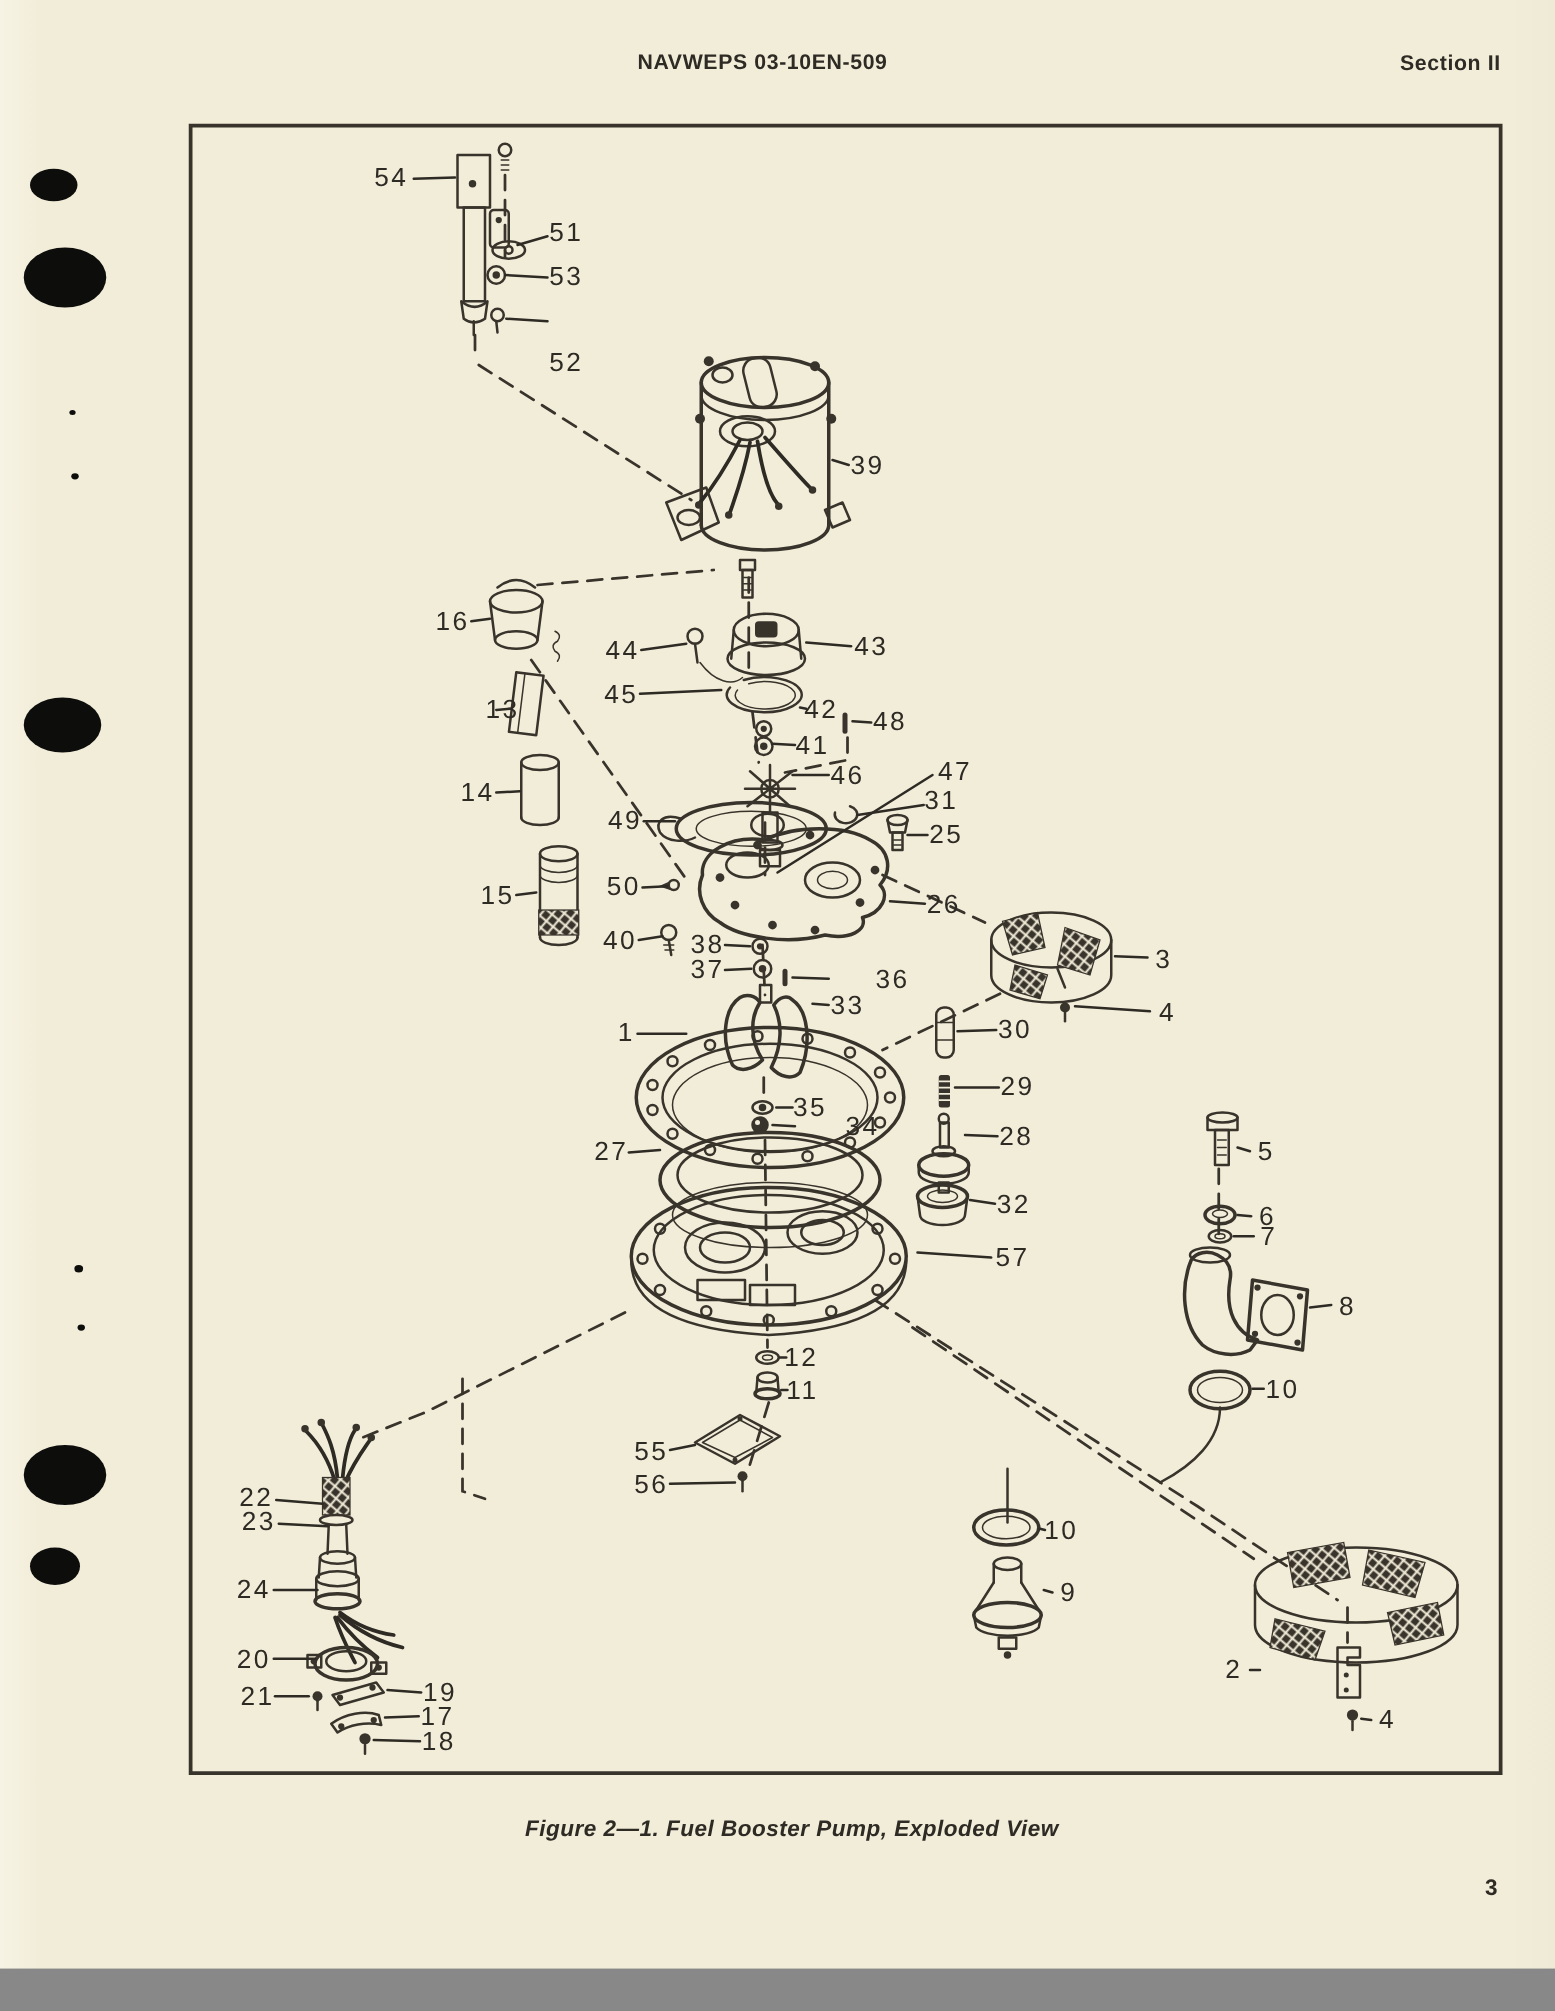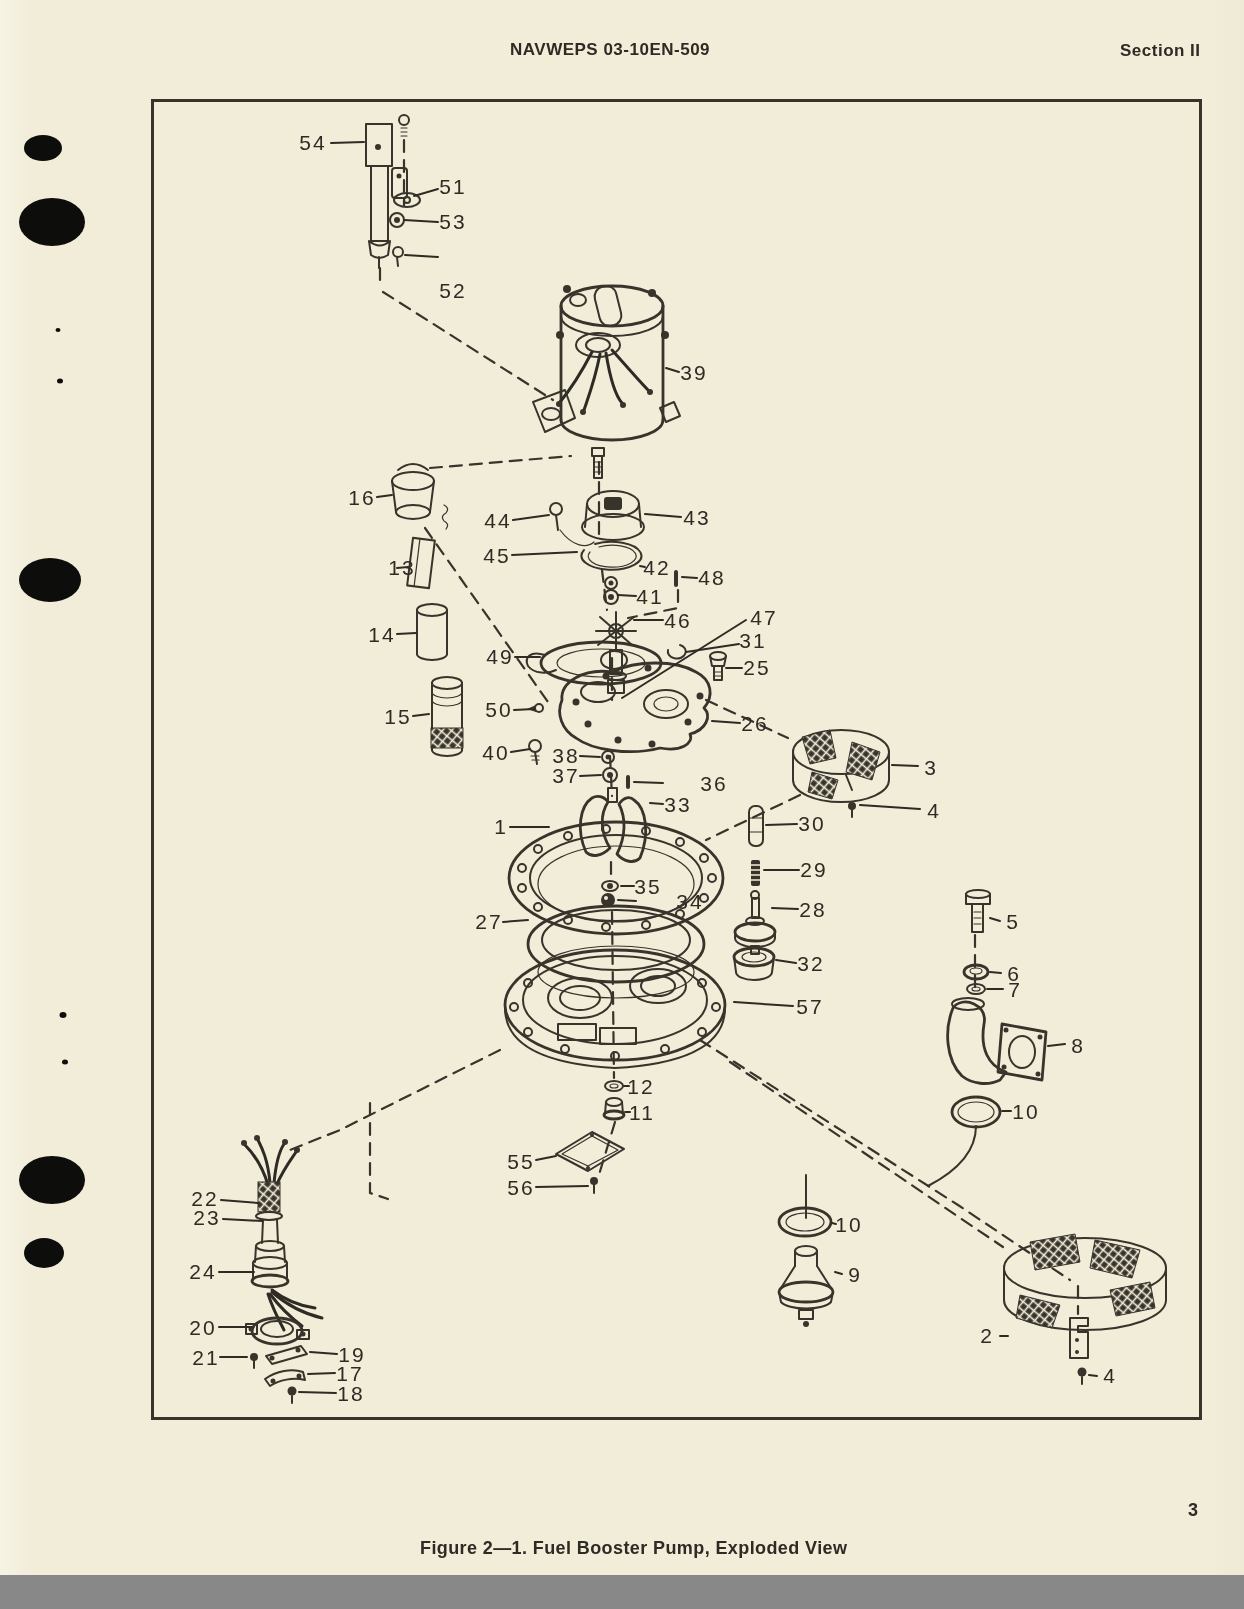--- a/index.html
+++ b/index.html
@@ -6,22 +6,22 @@
   .page {
     position:relative; width:1244px; height:1575px; overflow:hidden;
     background:linear-gradient(90deg,#f7f3e4 0%,#f2edd9 2.5%,#f2edd9 97%,#efead6 100%);
     font-family:"Liberation Sans", sans-serif; color:#2e2a24;
   }
   .hdr { position:absolute; font-weight:700; white-space:nowrap; }
   #hdr-center { left:510px; top:40px; font-size:17px; letter-spacing:.5px; }
   #hdr-right  { left:1120px; top:41px; font-size:17px; letter-spacing:.5px; }
   #fig-frame { position:absolute; left:151px; top:99px; width:1051px; height:1321px;
     border:3px solid #38332b; box-sizing:border-box; }
-  #caption { position:absolute; left:420px; top:1538px; font-size:18px; font-weight:700;
-    letter-spacing:.4px; white-space:nowrap; }
+  #caption { position:absolute; left:420px; top:1453px; font-size:18px; font-weight:700;
+    font-style:italic; letter-spacing:.4px; white-space:nowrap; }
   #page-num { position:absolute; left:1188px; top:1500px; font-size:18px; font-weight:700; }
   #diagram { position:absolute; left:0; top:0; }
   #labels { position:absolute; inset:0; pointer-events:none; }
   .callout { position:absolute; transform:translate(-50%,-50%); font-weight:400;
     font-size:21px; letter-spacing:2px; color:#2e2a24; white-space:nowrap; }
   .binder-dot { position:absolute; background:#0d0d0c; border-radius:50%;
     transform:translate(-50%,-50%); }
   .ln  { fill:none; stroke:#38332b; stroke-width:2;   stroke-linecap:round; stroke-linejoin:round; }
   .lnk { fill:none; stroke:#38332b; stroke-width:2.8; stroke-linecap:round; stroke-linejoin:round; }
   .lnt { fill:none; stroke:#38332b; stroke-width:1.2; stroke-linecap:round; stroke-linejoin:round; }

